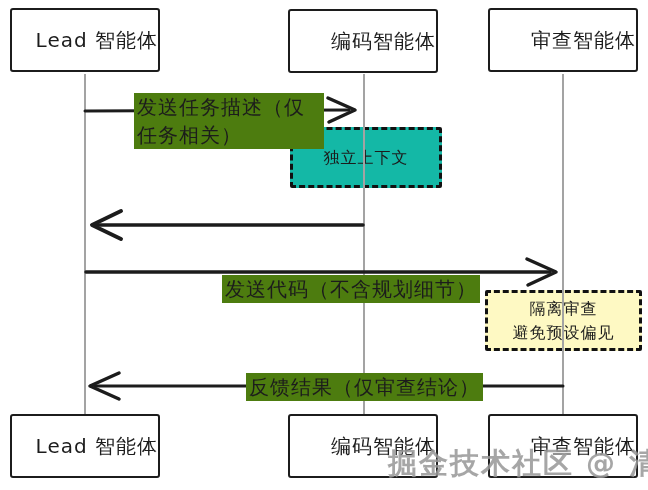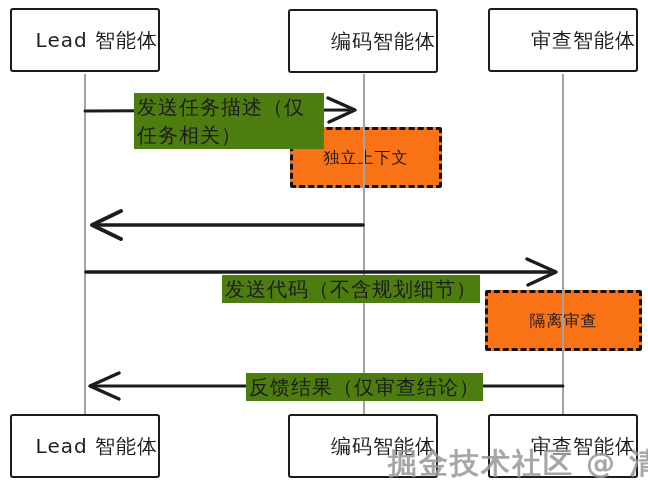--- a/index.html
+++ b/index.html
@@ -92,25 +92,26 @@
     <line x1="363" y1="225" x2="97" y2="225" stroke="#1c1c1c" stroke-width="3.5" stroke-linecap="round"></line>
     <polyline points="121,211 92,225 121,239" fill="none" stroke="#1c1c1c" stroke-width="4" stroke-linecap="round" stroke-linejoin="round"></polyline>
 
     <line x1="86" y1="272" x2="550" y2="272" stroke="#1c1c1c" stroke-width="3.5" stroke-linecap="round"></line>
     <polyline points="527,259 556,272 528,285" fill="none" stroke="#1c1c1c" stroke-width="3.5" stroke-linecap="round" stroke-linejoin="round"></polyline>
 
     <line x1="563" y1="386" x2="95" y2="386" stroke="#1c1c1c" stroke-width="3" stroke-linecap="round"></line>
     <polyline points="119,373 90,386 119,399" fill="none" stroke="#1c1c1c" stroke-width="3.5" stroke-linecap="round" stroke-linejoin="round"></polyline>
   </svg>
 
-  <div class="note n1" style="background: #f97316;">
+  <div class="note n1" style="background: #14b8a6;">
     <span>独立上下文</span>
   </div>
-  <div class="note n2" style="background: #f97316;">
+  <div class="note n2" style="background: #fef9c3;">
     <span>隔离审查</span>
+    <span>避免预设偏见</span>
   </div>
 
   <div class="msg m1">发送任务描述（仅任务相关）</div>
   <div class="msg m3">发送代码（不含规划细节）</div>
   <div class="msg m4">反馈结果（仅审查结论）</div>
 
   <div class="actor lead-top">
     <span>Lead 智能体</span>
   </div>
   <div class="actor coder-top">

